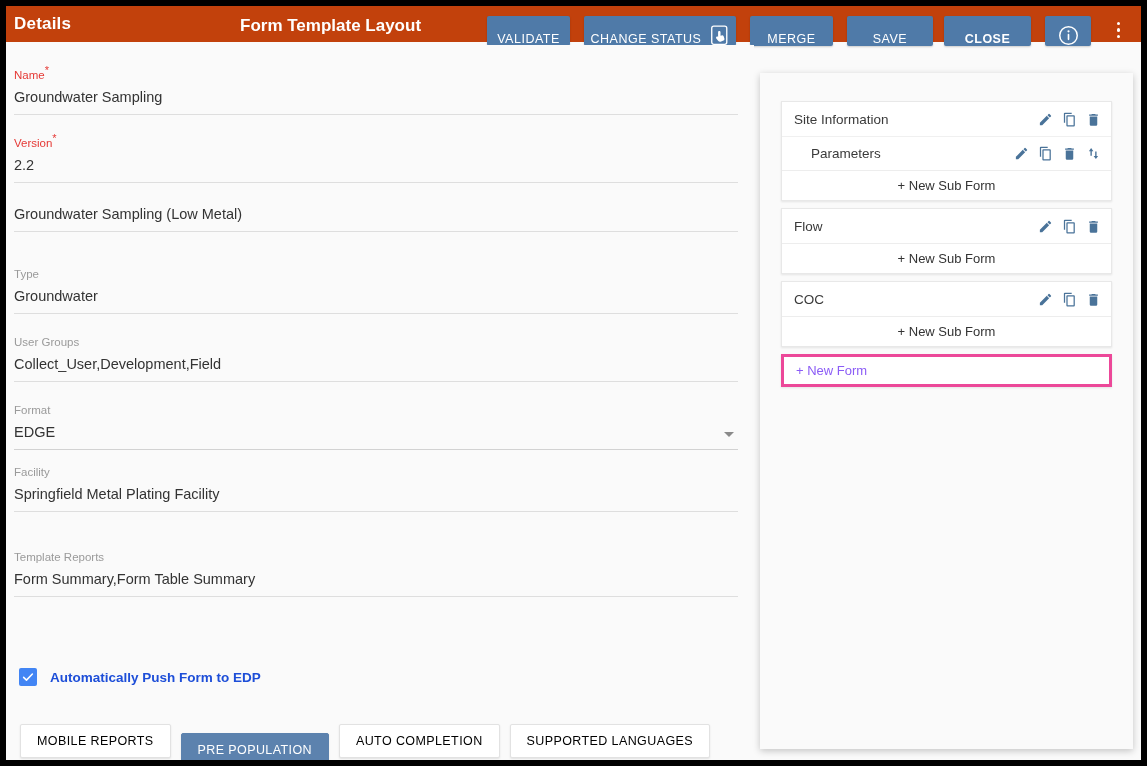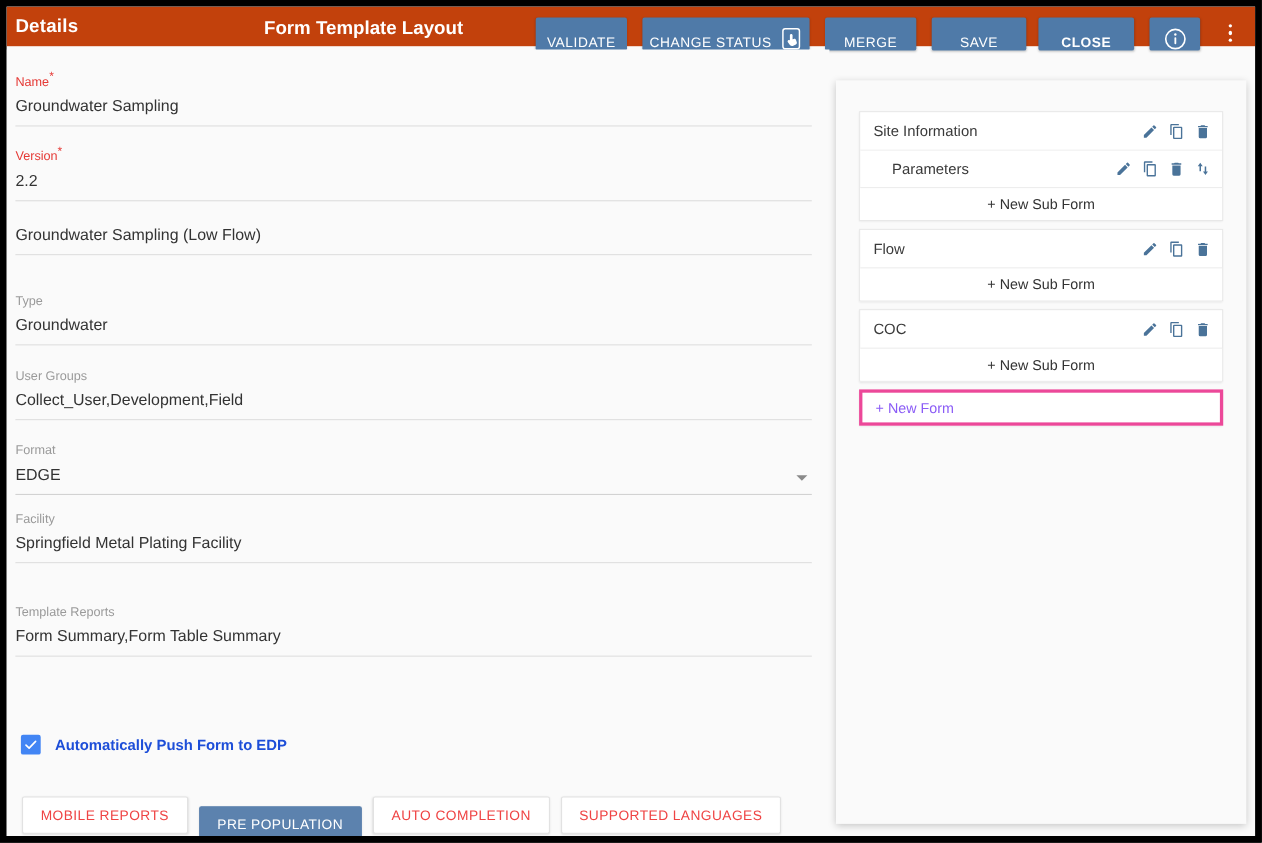--- a/index.html
+++ b/index.html
@@ -165,21 +165,21 @@
     gap: 10px;
   }
   .bt-btn {
     height: 34px;
     background: #ffffff;
     border: 1px solid #e2e2e2;
     border-radius: 2px;
     font-family: "Liberation Sans", sans-serif;
     font-size: 12.5px;
     letter-spacing: .4px;
-    color: #ef4444;
+    color: #000000;
     padding: 0 16px;
     cursor: pointer;
     white-space: nowrap;
     box-shadow: 0 1px 2px rgba(0,0,0,0.10);
   }
   .bt-btn.active {
     background: #5c82ae;
     border-color: #5c82ae;
     color: #ffffff;
     margin-top: 9px;
@@ -321,21 +321,21 @@
         <div class="rule"></div>
       </div>
 
       <div class="field" style="top:86px;">
         <div class="lbl req"><span>Version</span><span class="star">*</span></div>
         <div class="val">2.2</div>
         <div class="rule"></div>
       </div>
 
       <div class="field" style="top:154px;">
-        <div class="val">Groundwater Sampling (Low Flow)</div>
+        <div class="val">Groundwater Sampling (Low Metal)</div>
         <div class="rule"></div>
       </div>
 
       <div class="field" style="top:222px;">
         <div class="lbl">Type</div>
         <div class="val">Groundwater</div>
         <div class="rule"></div>
       </div>
 
       <div class="field" style="top:290px;">

